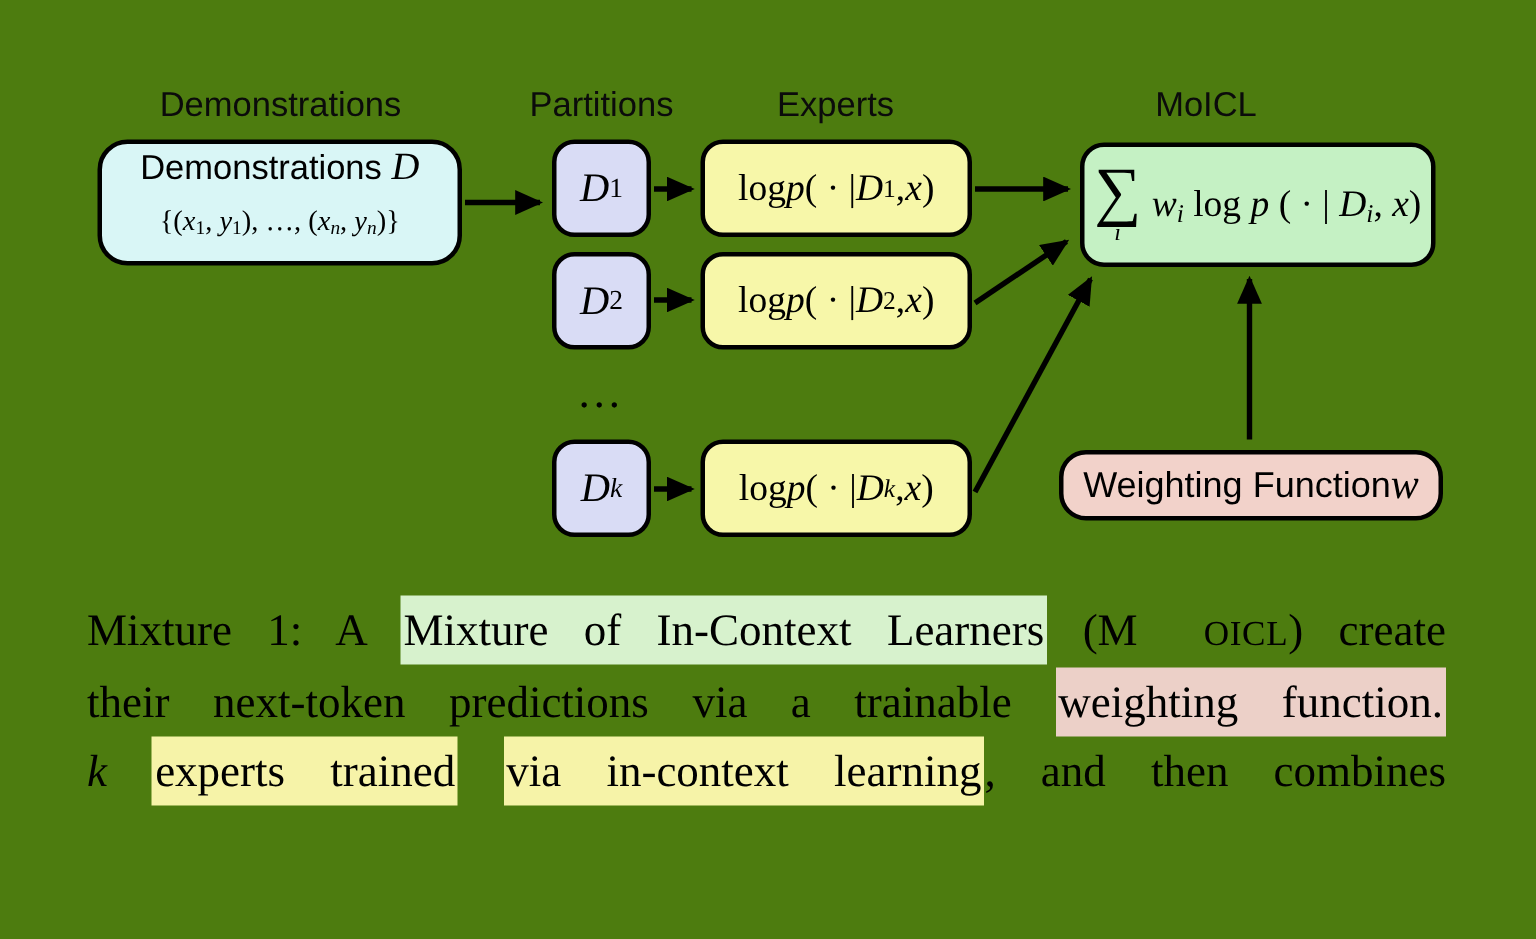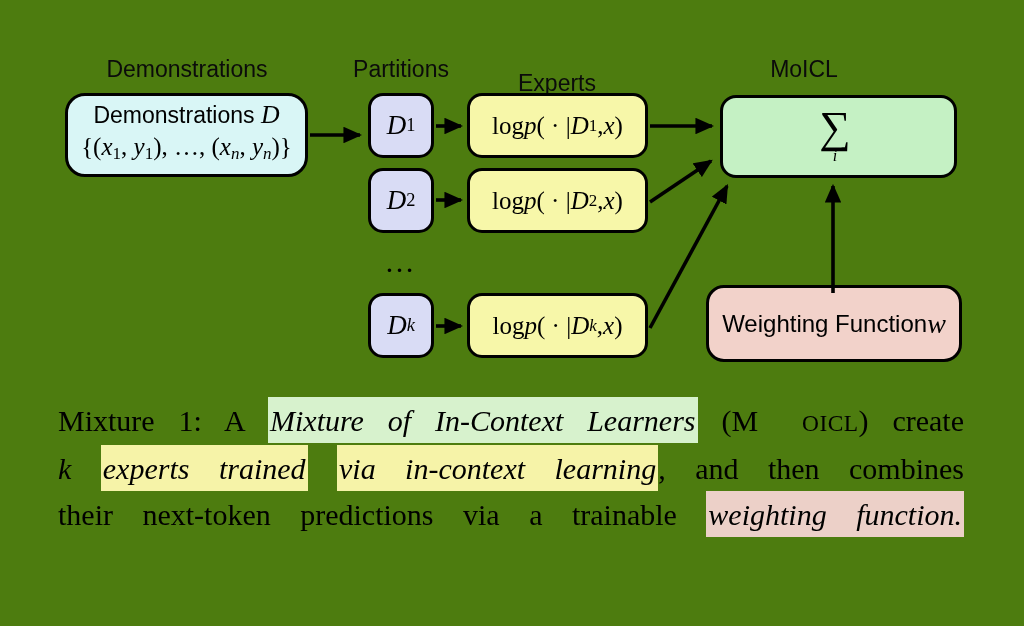--- a/index.html
+++ b/index.html
@@ -10,52 +10,52 @@
   .hdr{position:absolute;font-family:"Liberation Sans","DejaVu Sans",sans-serif;
        font-size:23px;color:#0b0b0b;text-align:center;white-space:nowrap;transform:translateX(-50%);}
   .box{position:absolute;border:3.5px solid #000;display:flex;align-items:center;justify-content:center;
        box-sizing:border-box;font-size:25px;line-height:1.25;text-align:center;}
   .box-demo{background:#d9f6f6;border-radius:20px;flex-direction:column;padding:2px 4px;}
   .box-part{background:#d9dcf5;border-radius:15px;font-size:27px;}
   .box-exp {background:#f7f7a9;border-radius:15px;font-size:25px;white-space:nowrap;}
   .box-moicl{background:#c5f1c4;border-radius:16px;font-size:25px;white-space:nowrap;}
   .box-weight{background:#f2d2ca;border-radius:18px;}
   .demo-l1{font-family:"Liberation Sans","DejaVu Sans",sans-serif;font-size:23px;line-height:30px;}
-  .demo-l2{font-size:25px;line-height:34px;}
+  .demo-l2{font-size:19px;line-height:44px;}
   .sans{font-family:"Liberation Sans","DejaVu Sans",sans-serif;font-size:24px;}
   .it{font-style:italic;}
   .mvar{font-family:"Liberation Serif","DejaVu Serif",serif;font-style:italic;font-size:1.12em;}
   .sub{font-size:68%;vertical-align:-0.22em;}
   .subit{font-size:68%;vertical-align:-0.22em;font-style:italic;}
   .dots{position:absolute;font-size:30px;letter-spacing:3px;text-align:center;}
   .sigma-col{display:inline-flex;flex-direction:column;align-items:center;margin-right:7px;}
   .sigma{font-size:44px;line-height:0.85;}
   .sigma-sub{font-size:16px;font-style:italic;line-height:1;margin-top:1px;}
   .arrows{position:absolute;left:0;top:0;width:1024px;height:626px;pointer-events:none;}
   .arrows line{stroke:#000;stroke-width:3.6;}
 
   
   .caption{position:absolute;left:58px;top:398px;width:906px;font-size:30px;color:#000;}
   .cap-line{line-height:46px;text-align:justify;text-align-last:justify;white-space:normal;}
   .sc{font-size:0.78em;letter-spacing:0.02em;margin-left:44px;}
-  .hl{padding:7px 2px 6px 2px;font-style:italic;}
+  .hl{padding:7px 2px 6px 2px;}
   .hl-green {background:#d7f2cd;}
   .hl-blue  {background:#c6e3f2;}
   .hl-purple{background:#d7daf6;}
   .hl-yellow{background:#f6f3a8;}
   .hl-pink  {background:#ecd0c8;}
 </style>
 </head>
 <body>
 
 <div class="canvas">
 
   <div class="hdr" style="left:187px;top:56px;">Demonstrations</div>
   <div class="hdr" style="left:401px;top:56px;">Partitions</div>
-  <div class="hdr" style="left:557px;top:56px;margin-top:14px;">Experts</div>
+  <div class="hdr" style="left:557px;top:56px;">Experts</div>
   <div class="hdr" style="left:804px;top:56px;">MoICL</div>
 
   <div class="box box-demo" style="left:65px;top:93px;width:243px;height:84px;">
     <div class="demo-l1"><span>Demonstrations </span><span class="mvar">D</span></div>
     <div class="demo-l2"><span>{(</span><span class="it">x</span><span class="sub">1</span><span>, </span><span class="it">y</span><span class="sub">1</span><span>), …, (</span><span class="it">x</span><span class="subit">n</span><span>, </span><span class="it">y</span><span class="subit">n</span><span>)}</span></div>
   </div>
 
   <div class="box box-part" style="left:368px;top:93px;width:66px;height:65px;">
       <span class="it">D</span>
       <span class="sub">1</span>
@@ -99,23 +99,24 @@
       <span>, </span>
       <span class="it">x</span>
       <span>)</span>
     </div>
 
   <div class="box box-moicl" style="left:720px;top:95px;width:237px;height:83px;">
     <span class="sigma-col">
       <span class="sigma">∑</span>
       <span class="sigma-sub">i</span>
     </span>
+    <span><span class="it">w</span><span class="subit">i</span><span> log </span><span class="it">p</span><span> ( · | </span><span class="it">D</span><span class="subit">i</span><span>, </span><span class="it">x</span><span>)</span></span>
   </div>
 
-  <div class="box box-weight" style="left:706px;top:285px;width:256px;height:77px;">
+  <div class="box box-weight" style="left:706px;top:300px;width:256px;height:47px;">
       <span class="sans">Weighting Function </span>
       <span class="mvar">w</span>
     </div>
 
   <svg class="arrows" viewBox="0 0 1024 626">
     <defs>
       <marker id="ah" markerUnits="strokeWidth" markerWidth="5.2" markerHeight="4.6" refX="4.6" refY="2.3" orient="auto">
         <path d="M0,0 L5.2,2.3 L0,4.6 Z" fill="#000"></path>
       </marker>
     </defs>
@@ -124,17 +125,17 @@
     <line x1="436" y1="200" x2="461" y2="200" marker-end="url(#ah)"></line>
     <line x1="436" y1="326" x2="461" y2="326" marker-end="url(#ah)"></line>
     <line x1="650" y1="126" x2="712" y2="126" marker-end="url(#ah)"></line>
     <line x1="650" y1="202" x2="711" y2="161" marker-end="url(#ah)"></line>
     <line x1="650" y1="328" x2="727" y2="186" marker-end="url(#ah)"></line>
     <line x1="833" y1="293" x2="833" y2="186" marker-end="url(#ah)"></line>
   </svg>
 
   <div class="caption">
     <div class="cap-line"><span>Mixture 1:  A </span><span class="hl hl-green">Mixture of In-Context Learners</span><span> (M</span><span class="sc">OICL</span><span>) create</span></div>
+    <div class="cap-line"><span>their next-token predictions via a trainable </span><span class="hl hl-pink">weighting function.</span></div>
     <div class="cap-line"><span class="it">k</span><span> </span><span class="hl hl-yellow">experts trained</span><span> </span><span class="hl hl-yellow">via in-context learning</span><span>, and then combines</span></div>
-    <div class="cap-line"><span>their next-token predictions via a trainable </span><span class="hl hl-pink">weighting function.</span></div>
   </div>
 
 </div>
 
 </body></html>

